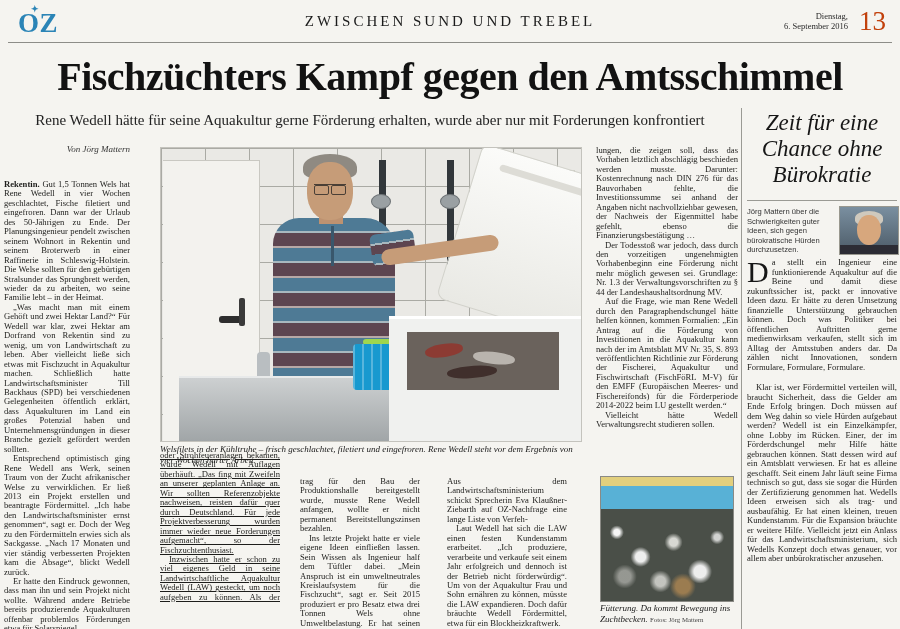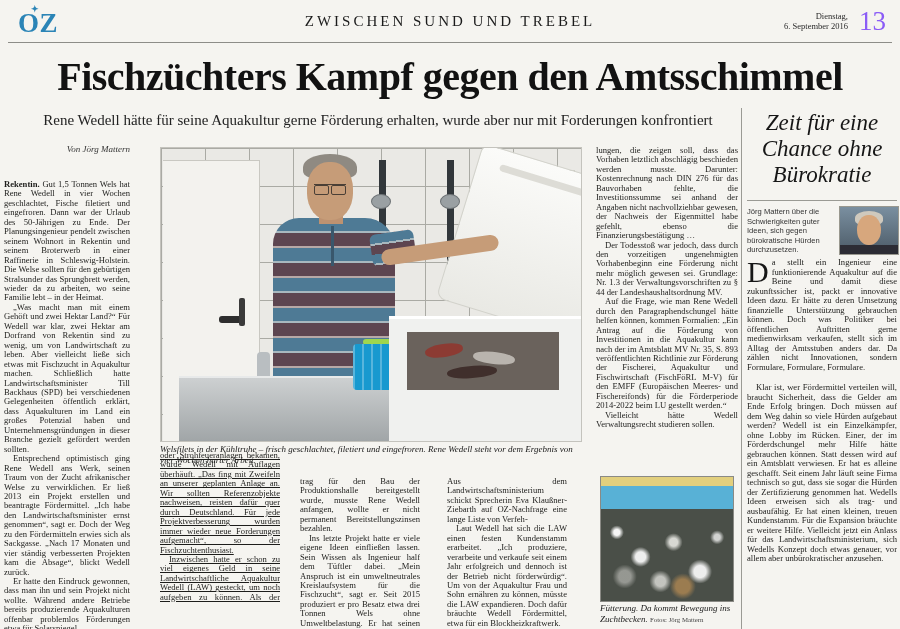--- a/index.html
+++ b/index.html
@@ -6,26 +6,26 @@
   .page{position:relative;width:900px;height:629px;margin:0 auto;background:#f5f4f0;
         font-family:"Liberation Serif","DejaVu Serif",serif;color:#1d1d1b;overflow:hidden;
         -webkit-text-size-adjust:none;}
   
   .masthead{position:absolute;left:0;top:0;width:900px;height:43px;}
   .logo{position:absolute;left:18px;top:8px;font-size:27px;font-weight:bold;color:#2b84b6;letter-spacing:.5px;}
   .logo .star{position:absolute;left:13px;top:-4px;font-size:9px;color:#2b84b6;}
   .section-title{position:absolute;left:0;top:13px;width:900px;text-align:center;
         font-size:15px;letter-spacing:3px;color:#1b1b1b;font-weight:normal;}
   .dateblock{position:absolute;right:52px;top:12px;text-align:right;font-size:8.5px;line-height:9.5px;color:#2a2a2a;}
-  .pagenum{position:absolute;right:14px;top:6px;font-size:27px;color:#8b5cf6;}
+  .pagenum{position:absolute;right:14px;top:6px;font-size:27px;color:#c2410c;}
   .head-rule{position:absolute;left:8px;top:42px;width:884px;height:1px;background:#8d8d88;}
   
   .headline{position:absolute;left:0;top:53px;width:900px;text-align:center;font-size:40px;
         font-weight:bold;color:#121212;letter-spacing:-.5px;}
-  .subhead{position:absolute;left:12px;top:112px;width:732px;text-align:center;font-size:15px;color:#222;}
+  .subhead{position:absolute;left:4px;top:112px;width:732px;text-align:center;font-size:15px;color:#222;}
   
   .col{position:absolute;text-align:justify;font-size:8.6px;line-height:9.45px;color:#1d1d1b;overflow:hidden;}
   .col p{margin:0;}
   .col p + p{text-indent:9px;}
   .lead{font-weight:bold;}
   .byline{position:absolute;left:4px;top:144px;width:126px;text-align:right;font-style:italic;font-size:9px;color:#333;}
   
   .photo1{position:absolute;left:160px;top:147px;width:420px;height:293px;overflow:hidden;border:1px solid #c4c3bd;
         background:#eae9e5;
         background-image:linear-gradient(#aaaaa4 1px,transparent 1px),linear-gradient(90deg,#aaaaa4 1px,transparent 1px);

